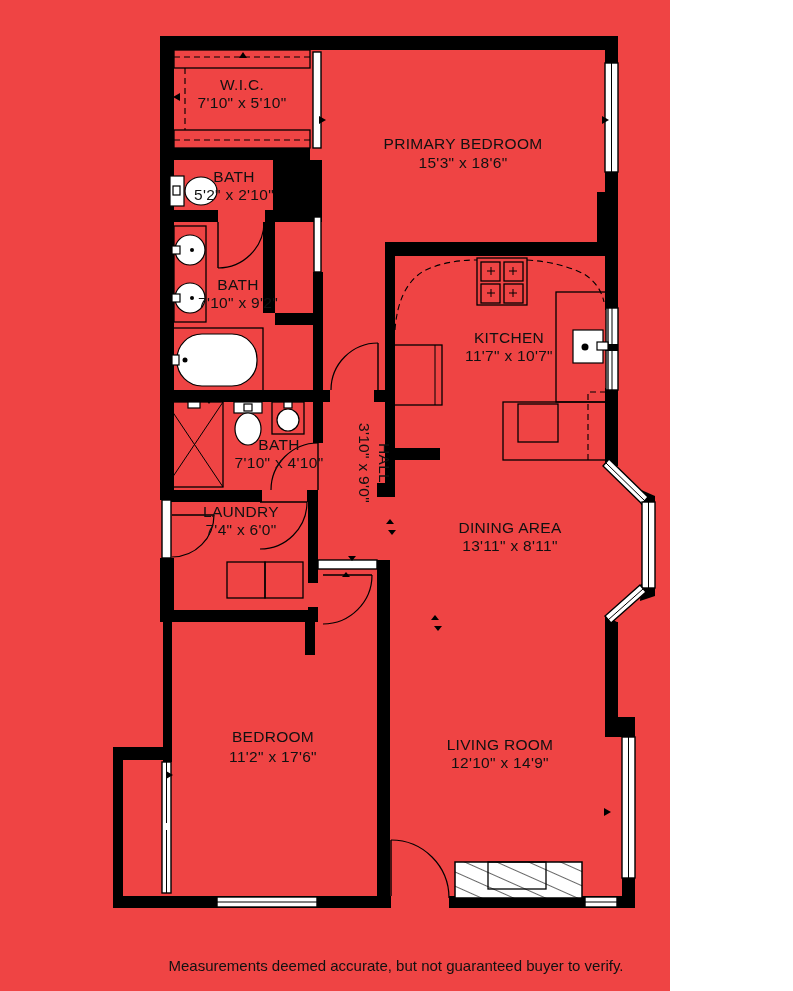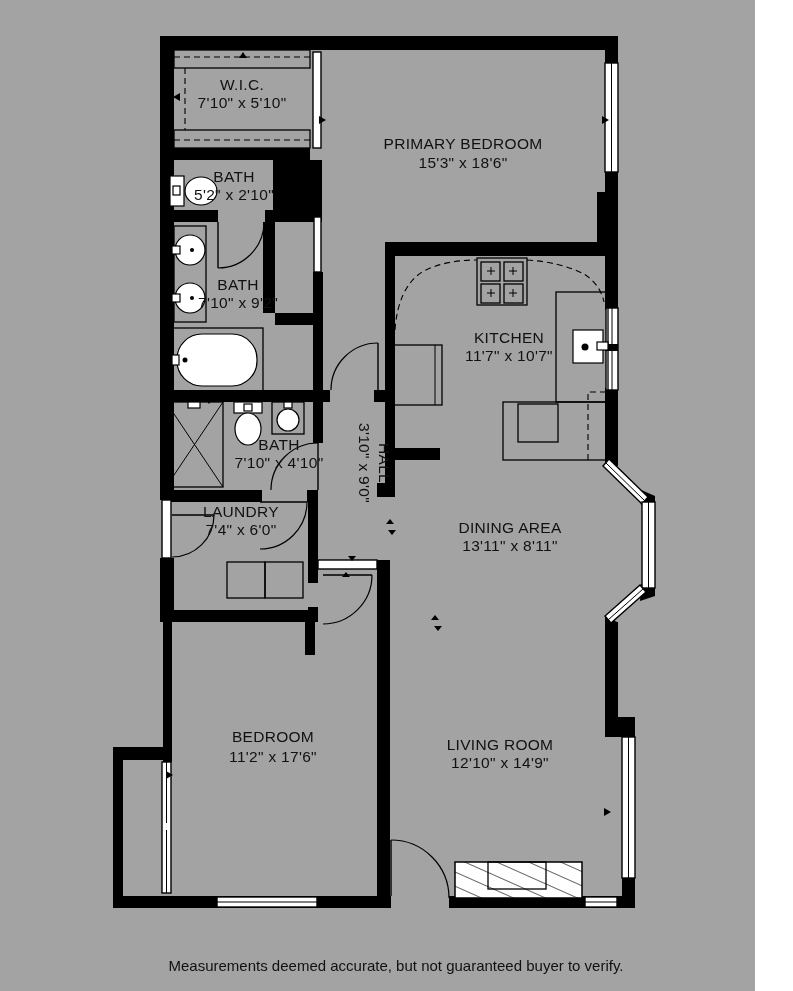--- a/index.html
+++ b/index.html
@@ -1,16 +1,16 @@
 <!DOCTYPE html>
 <html><head>
 <meta charset="utf-8">
 <style>
   html,body{margin:0;padding:0;background:#fff;}
-  .stage{position:relative;width:755px;height:991px;background:#a3a3a3;overflow:hidden;
+  .stage{position:relative;width:670px;height:991px;background:#ef4444;overflow:hidden;
          font-family:"Liberation Sans", sans-serif;}
   svg{position:absolute;left:0;top:0;}
   .wall{fill:#000;stroke:none;}
   .thin{fill:none;stroke:#000;stroke-width:1.3;}
   .fix{fill:#fff;stroke:#000;stroke-width:1.2;}
   .win{fill:#fff;stroke:#000;stroke-width:1.4;}
   .winline{stroke:#000;stroke-width:1;fill:none;}
   .dash{fill:none;stroke:#000;stroke-width:1.1;stroke-dasharray:6 4;}
   .arc{fill:none;stroke:#000;stroke-width:1.2;}
   .leaf{stroke:#000;stroke-width:1.4;fill:none;}

